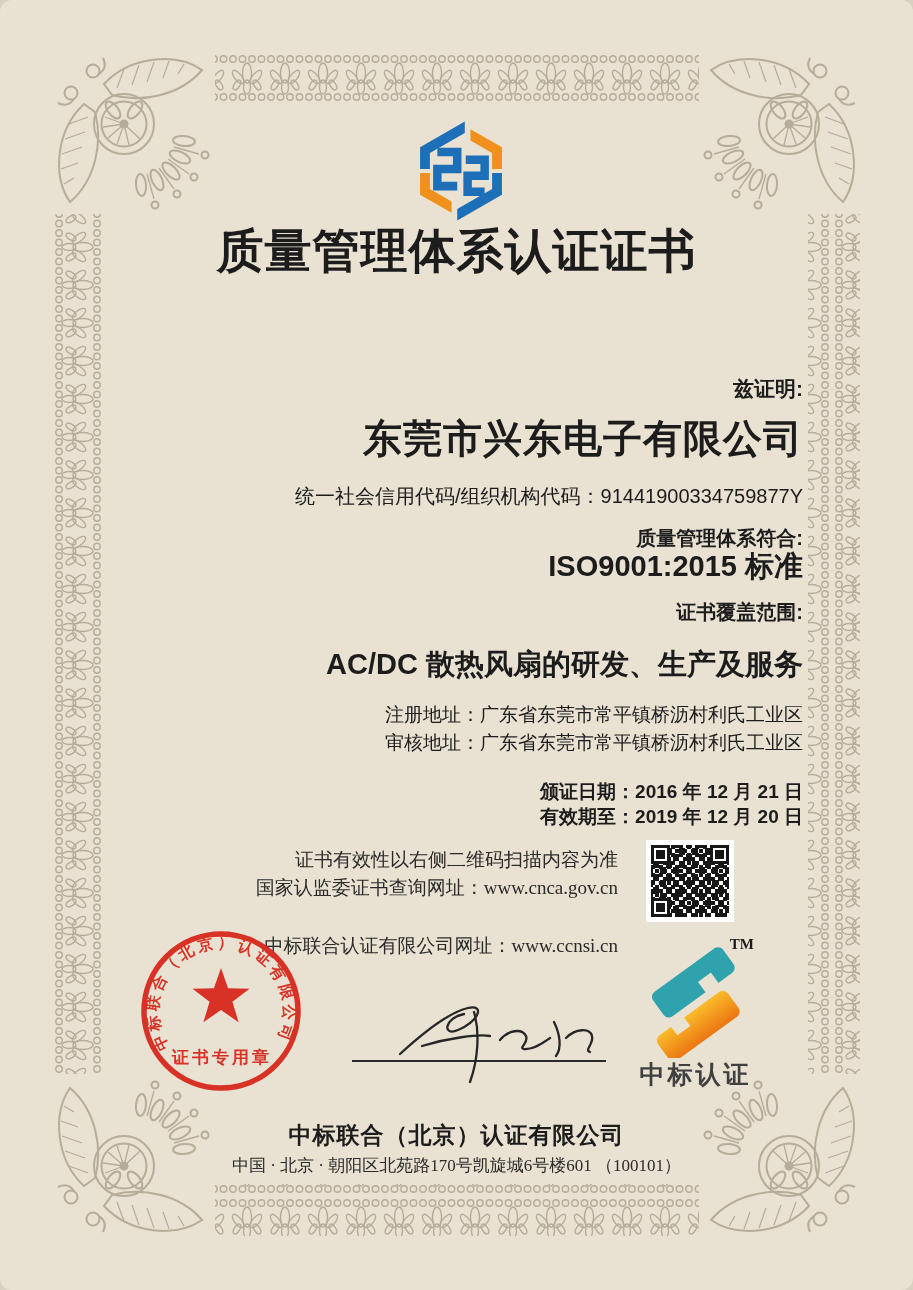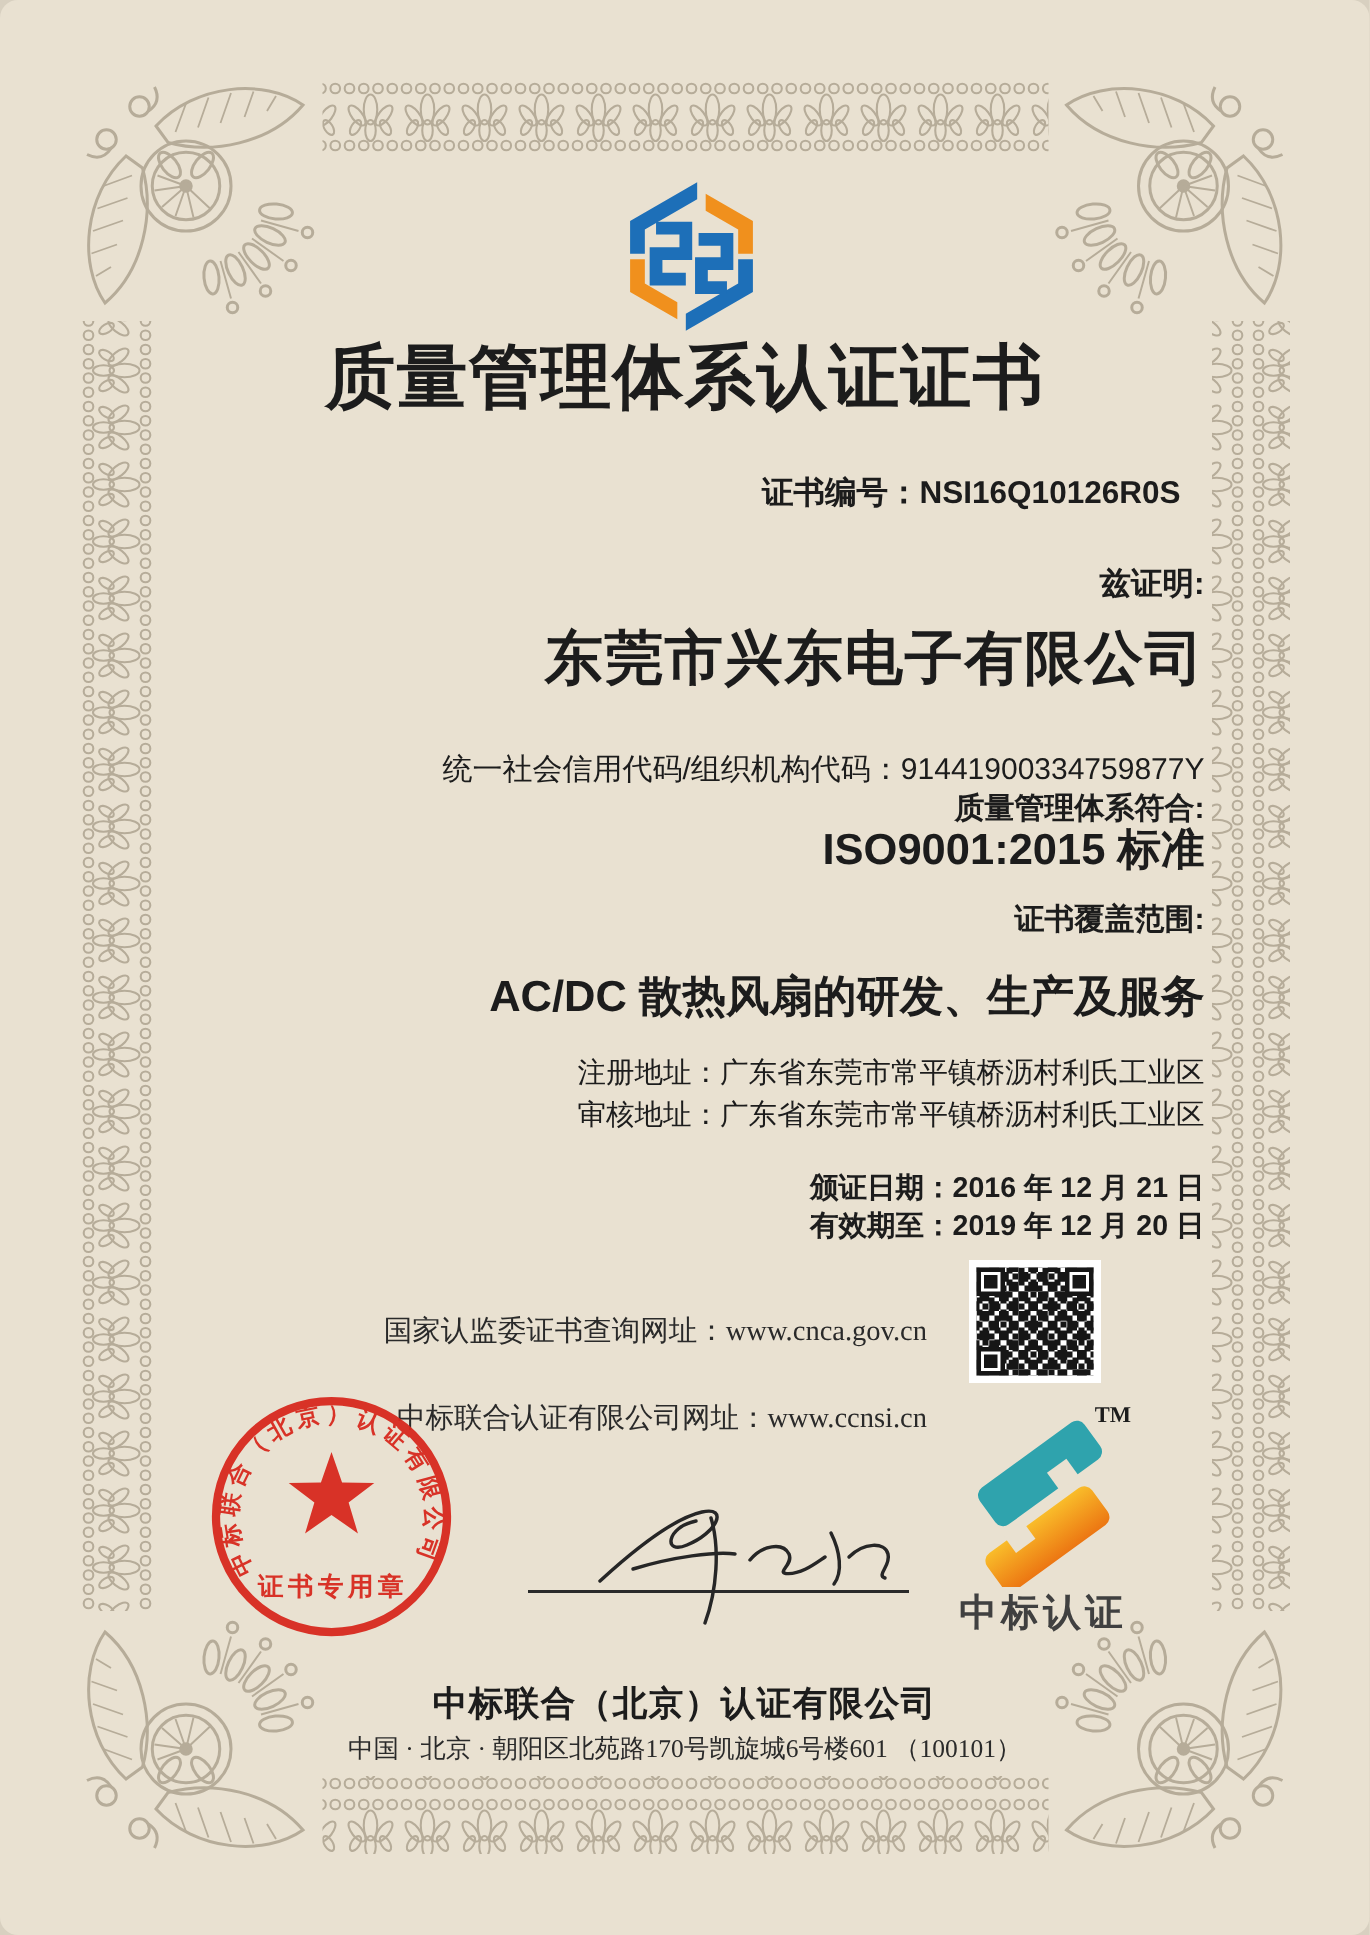--- a/index.html
+++ b/index.html
@@ -13,21 +13,21 @@
   .abs{position:absolute;}
   .rt{right:110px;text-align:right;}
   .serif{font-family:"Liberation Serif","DejaVu Serif",serif;}
   
   .logo{left:409px;top:117px;width:104px;height:108px;}
   .title{left:0;top:220px;width:100%;text-align:center;font-size:47px;font-weight:900;letter-spacing:1px;}
   
   .certno{top:314px;right:126px;font-size:21px;font-weight:bold;}
   .certify{top:375px;font-size:21px;font-weight:bold;}
   .company{top:412px;font-size:39px;font-weight:bold;letter-spacing:1px;}
-  .credit{top:483px;font-size:20px;margin-top:16px;}
+  .credit{top:483px;font-size:20px;}
   .conform{top:525px;font-size:20px;font-weight:bold;margin-left:20px;}
   .standard{top:547px;font-size:29px;font-weight:bold;}
   .scopelab{top:599px;font-size:20px;font-weight:bold;}
   .scope{top:645px;font-size:29px;font-weight:bold;}
   .addr1{top:702px;font-size:19px;}
   .addr2{top:730px;font-size:19px;}
   .date1{top:779px;font-size:19px;font-weight:bold;}
   .date2{top:804px;font-size:19px;font-weight:bold;}
   
   .vnote{position:absolute;right:295px;text-align:right;font-size:19px;line-height:28px;color:#2a2a2a;}
@@ -125,23 +125,20 @@
     <path fill="#1d6fb8" d="M 4 -52.3 L -43.3 -25 L -43.3 -2 L -32.9 -2 L -32.9 -19 L 4 -40.3 Z"></path>
     <path fill="#f0901d" d="M 10 -44.2 L 43.3 -25 L 43.3 -2 L 32.9 -2 L 32.9 -19 L 10 -32.2 Z"></path>
     <path fill="#1d6fb8" transform="rotate(180)" d="M 4 -52.3 L -43.3 -25 L -43.3 -2 L -32.9 -2 L -32.9 -19 L 4 -40.3 Z"></path>
     <path fill="#f0901d" transform="rotate(180)" d="M 10 -44.2 L 43.3 -25 L 43.3 -2 L 32.9 -2 L 32.9 -19 L 10 -32.2 Z"></path>
     <path stroke="#1d6fb8" stroke-width="9" fill="none" d="M -25 -20 H -4 V -2 H -25 V 16 H -4"></path>
     <path stroke="#1d6fb8" stroke-width="9" fill="none" d="M 5 -12 H 25 V 5 H 7 V 22 H 25"></path>
   </svg>
 
   <div class="abs title">质量管理体系认证证书</div>
 
-  <div class="abs certno">
-    <span>证书编号：</span><span>NSI16Q10126R0S</span>
-  </div>
 
   <div class="abs rt certify">兹证明:</div>
   <div class="abs rt company">东莞市兴东电子有限公司</div>
   <div class="abs rt credit">
     <span>统一社会信用代码/组织机构代码：</span><span>91441900334759877Y</span>
   </div>
   <div class="abs rt conform">质量管理体系符合:</div>
   <div class="abs rt standard">ISO9001:2015 标准</div>
   <div class="abs rt scopelab">证书覆盖范围:</div>
   <div class="abs rt scope">AC/DC 散热风扇的研发、生产及服务</div>
@@ -151,20 +148,21 @@
   <div class="abs rt addr2">
     <span>审核地址：</span><span>广东省东莞市常平镇桥沥村利氏工业区</span>
   </div>
   <div class="abs rt date1">
     <span>颁证日期：</span><span>2016 年 12 月 21 日</span>
   </div>
   <div class="abs rt date2">
     <span>有效期至：</span><span>2019 年 12 月 20 日</span>
   </div>
 
+  <div class="vnote vn1 serif">证书有效性以右侧二维码扫描内容为准</div>
   <div class="vnote vn2 serif">
     <span>国家认监委证书查询网址：</span><span>www.cnca.gov.cn</span>
   </div>
   <div class="vnote vn3 serif">
     <span>中标联合认证有限公司网址：</span><span>www.ccnsi.cn</span>
   </div>
 
   <div class="abs qr">
     <div class="qr-noise"></div>
     <div class="fp fp-tl"></div>

